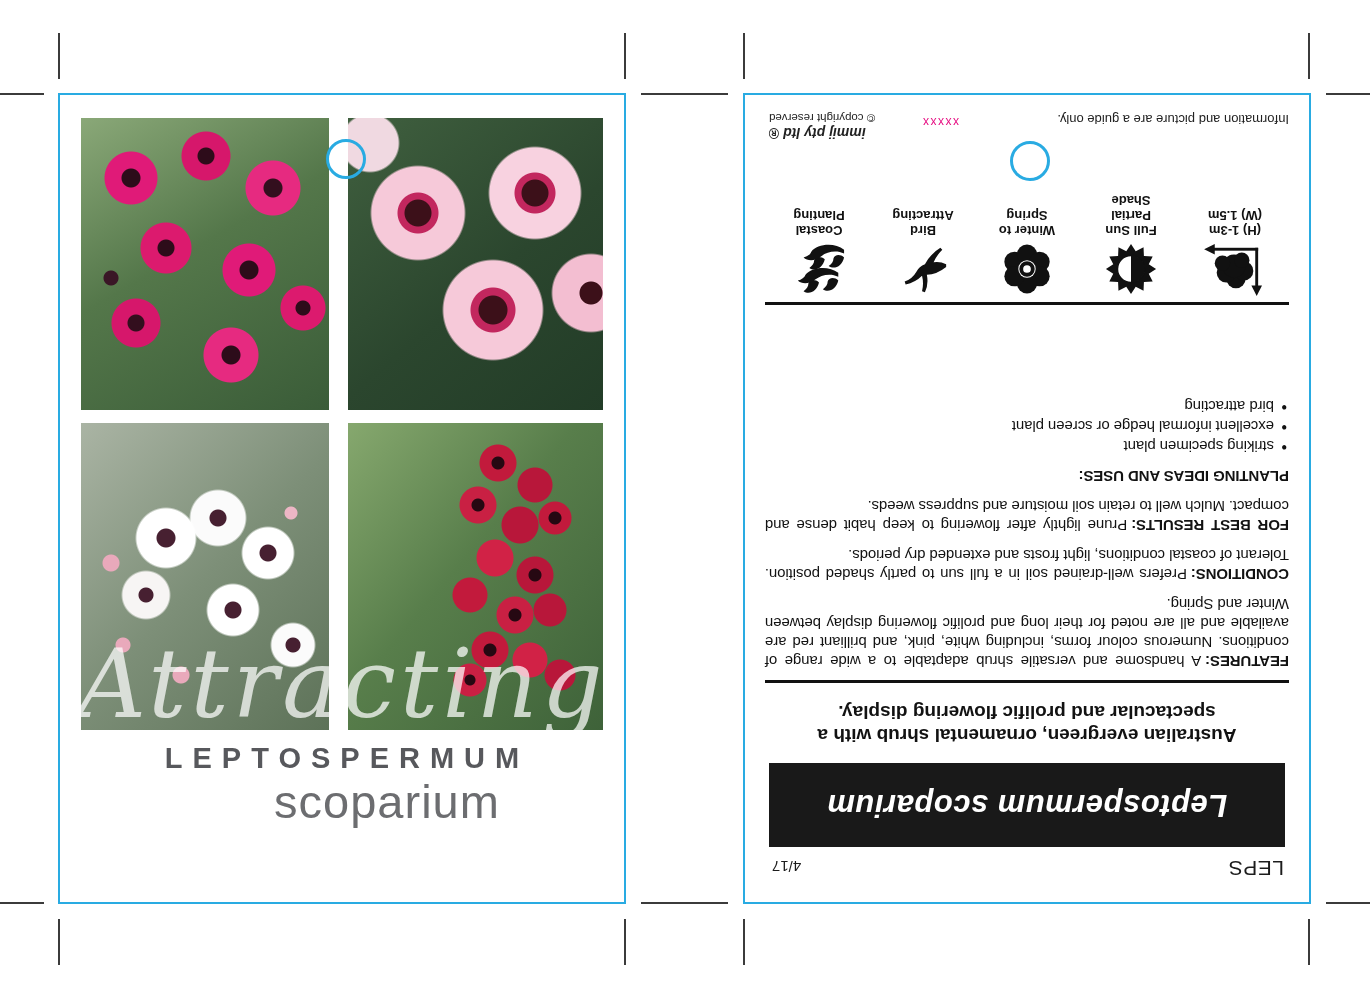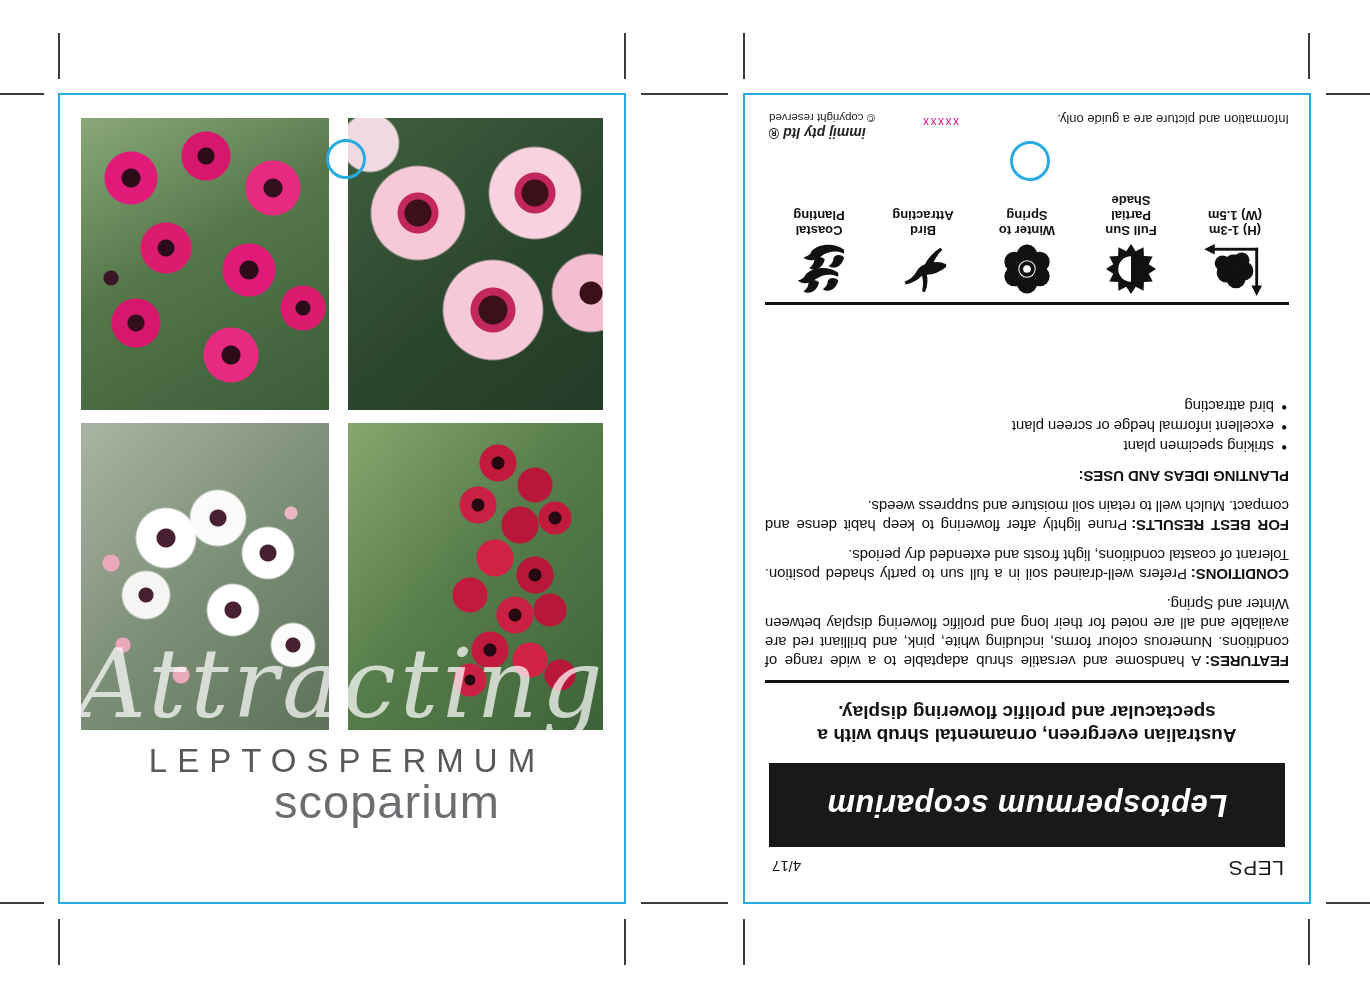--- a/index.html
+++ b/index.html
@@ -97,21 +97,21 @@
       radial-gradient(circle at 122px 257px,#260812 0 5px,rgba(0,0,0,0) 6px),
       radial-gradient(circle at 122px 257px,#c92043 0 16px,rgba(201,32,67,0) 17px),
       linear-gradient(130deg,#86a86e 0%,#587e4b 45%,#3e6239 100%);}
   .punch-hole{position:absolute;width:40px;height:40px;border-radius:50%;
               border:3px solid #29abe2;box-sizing:border-box;background:transparent;}
   #front-hole{left:266px;top:44px;}
   .watermark{position:absolute;left:0;top:534px;width:100%;text-align:center;
              font-family:"DejaVu Serif",serif;font-style:italic;font-size:95px;
              letter-spacing:4px;color:rgba(255,255,255,0.72);pointer-events:none;}
   .genus{position:absolute;left:0;top:647px;width:100%;text-align:center;
-         font-size:33px;font-weight:400;letter-spacing:10px;color:#57585c;text-indent:10px;}
+         font-size:29px;font-weight:700;letter-spacing:10px;color:#57585c;text-indent:10px;}
   .species{position:absolute;left:0;top:679px;width:100%;text-align:center;
            font-size:47px;font-weight:400;letter-spacing:1px;color:#6c6d70;padding-left:45px;}
   
   .rot{position:absolute;inset:0;transform:rotate(180deg);}
   .leps{position:absolute;left:25px;top:22px;font-size:21px;letter-spacing:0.5px;color:#1c1c1c;}
   .datecode{position:absolute;right:27px;top:27px;font-size:15px;color:#1c1c1c;}
   .titlebar{position:absolute;left:24px;right:24px;top:55px;height:84px;background:#191919;
             color:#fff;font-weight:700;font-style:italic;font-size:31px;text-align:center;
             line-height:84px;letter-spacing:0.5px;}
   .intro{position:absolute;left:28px;right:28px;top:155px;text-align:center;

